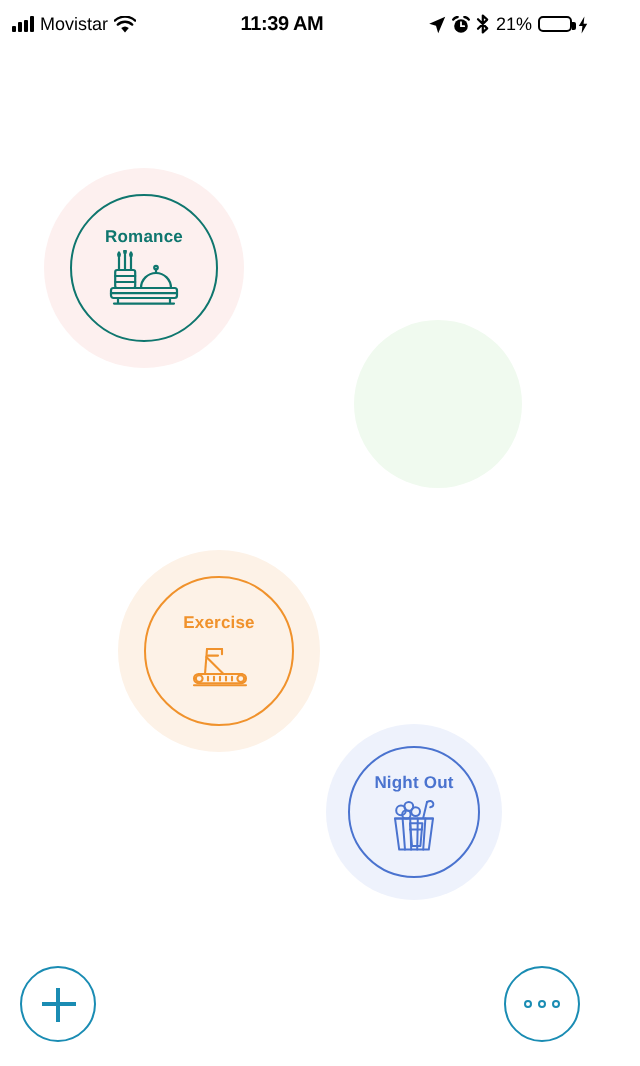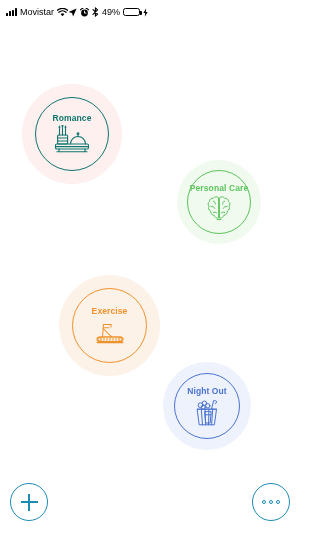--- a/index.html
+++ b/index.html
@@ -138,41 +138,42 @@
       <span class="carrier">Movistar</span>
       <span class="wifi">
         <svg width="11" height="9" viewBox="0 0 11 9">
           <path d="M5.5 8.2 L3.6 6.0 A3 3 0 0 1 7.4 6.0 Z" fill="#000"></path>
           <path d="M1.9 4.3 A5.2 5.2 0 0 1 9.1 4.3" stroke="#000" stroke-width="1.2" fill="none" stroke-linecap="round"></path>
           <path d="M0.4 2.3 A7.6 7.6 0 0 1 10.6 2.3" stroke="#000" stroke-width="1.2" fill="none" stroke-linecap="round"></path>
         </svg>
       </span>
     </div>
 
+    <div class="sb-mid clock">11:39 AM</div>
 
     <div class="sb-right">
       <span class="loc">
         <svg width="9" height="9" viewBox="0 0 9 9">
           <path d="M8.6 0.4 L0.6 3.9 L4.0 4.9 L5.1 8.6 Z" fill="#000"></path>
         </svg>
       </span>
       <span class="alarm">
         <svg width="9" height="9" viewBox="0 0 9 9">
           <circle cx="4.5" cy="5" r="3.4" fill="#000"></circle>
           <path d="M0.6 1.8 A3 3 0 0 1 2.8 0.5" stroke="#000" stroke-width="1.2" fill="none" stroke-linecap="round"></path>
           <path d="M8.4 1.8 A3 3 0 0 0 6.2 0.5" stroke="#000" stroke-width="1.2" fill="none" stroke-linecap="round"></path>
           <path d="M4.5 3.1 V5.1 H6.1" stroke="#fff" stroke-width=".9" fill="none" stroke-linecap="round"></path>
         </svg>
       </span>
       <span class="bt">
         <svg width="7" height="10" viewBox="0 0 7 10">
           <path d="M1 2.6 L5.6 7.2 L3.4 9.2 V0.8 L5.6 2.8 L1 7.4" stroke="#000" stroke-width="1.1" fill="none" stroke-linejoin="round" stroke-linecap="round"></path>
         </svg>
       </span>
-      <span class="batt-txt">49%</span>
+      <span class="batt-txt">21%</span>
       <span class="battery">
         <span class="fill" style="background: rgb(76, 217, 100);"></span>
       </span>
       <span class="bolt">
         <svg width="5" height="9" viewBox="0 0 5 9">
           <path d="M3.2 0.3 L0.4 5.0 H2.2 L1.8 8.7 L4.6 3.9 H2.8 Z" fill="#000"></path>
         </svg>
       </span>
     </div>
   </div>
@@ -206,41 +207,20 @@
             <line x1="5" y1="24" x2="5" y2="26.5"></line>
             <line x1="31" y1="24" x2="31" y2="26.5"></line>
             <line x1="3" y1="26.8" x2="33" y2="26.8"></line>
           </svg>
         </span>
       </div>
     </div>
 
     <div class="bubble" id="bubble-1" style="left: 177px; top: 108px; width: 84px; height: 84px; color: rgb(92, 196, 92);">
       <div class="halo" style="background: rgb(240, 250, 239);"></div>
-      <div class="ring" style="inset: 10px;">
-        <span class="bubble-label">Personal Care</span>
-        <span class="bubble-icon">
-          <svg width="26" height="27" viewBox="0 0 26 27" fill="none" stroke="currentColor" stroke-width="1" stroke-linecap="round" stroke-linejoin="round">
-            <path d="M13 3.2 C11.6 1.4 8.6 1.4 7.4 3.2 C5.2 3 3.4 4.6 3.6 6.6
-                     C1.9 7.6 1.6 10 3 11.3 C2 13 2.8 15.2 4.6 15.9
-                     C4.4 18.2 6 20.2 8.2 20.3 C8.6 22.6 11 23.8 13 22.7Z"></path>
-            <path d="M13 3.2 C14.4 1.4 17.4 1.4 18.6 3.2 C20.8 3 22.6 4.6 22.4 6.6
-                     C24.1 7.6 24.4 10 23 11.3 C24 13 23.2 15.2 21.4 15.9
-                     C21.6 18.2 20 20.2 17.8 20.3 C17.4 22.6 15 23.8 13 22.7Z"></path>
-            <line x1="13" y1="3.2" x2="13" y2="22.7"></line>
-            <path d="M7.4 6.2 C8.8 6.6 9.6 7.8 9.4 9.2"></path>
-            <path d="M5 11.4 C6.6 11.2 8.2 12 8.8 13.4"></path>
-            <path d="M7.2 17.5 C8.4 16.8 10 17 10.8 18"></path>
-            <path d="M18.6 6.2 C17.2 6.6 16.4 7.8 16.6 9.2"></path>
-            <path d="M21 11.4 C19.4 11.2 17.8 12 17.2 13.4"></path>
-            <path d="M18.8 17.5 C17.6 16.8 16 17 15.2 18"></path>
-            <path d="M11 24.6 h4"></path>
-          </svg>
-        </span>
-      </div>
     </div>
 
     <div class="bubble" id="bubble-3" style="left: 163px; top: 310px; width: 88px; height: 88px; color: rgb(74, 115, 207);">
       <div class="halo" style="background: rgb(238, 242, 252);"></div>
       <div class="ring" style="inset: 11px;">
         <span class="bubble-label">Night Out</span>
         <span class="bubble-icon">
           <svg width="30" height="29" viewBox="0 0 30 29" fill="none" stroke="currentColor" stroke-width="1" stroke-linecap="round" stroke-linejoin="round">
 
             <circle cx="8.5" cy="7.2" r="2.4"></circle>

